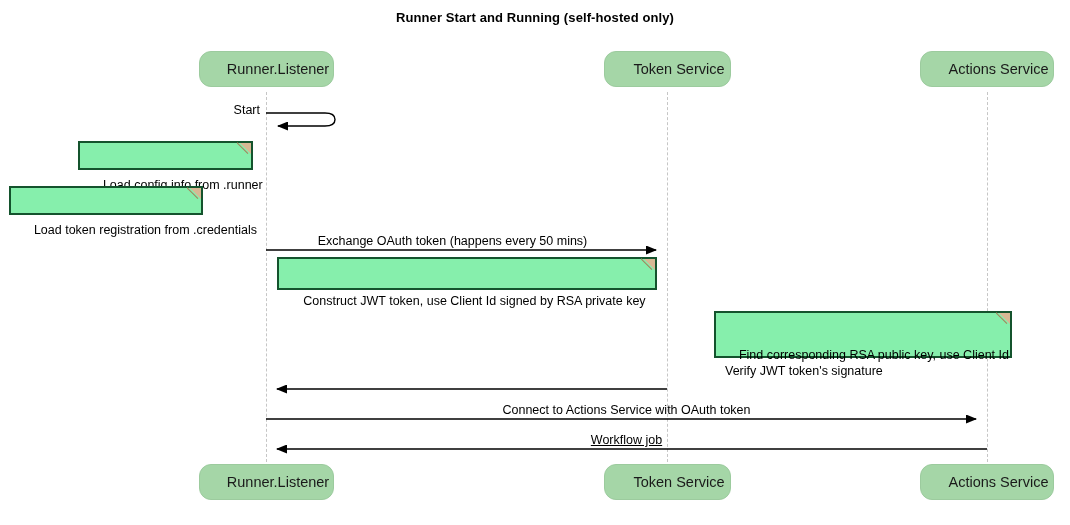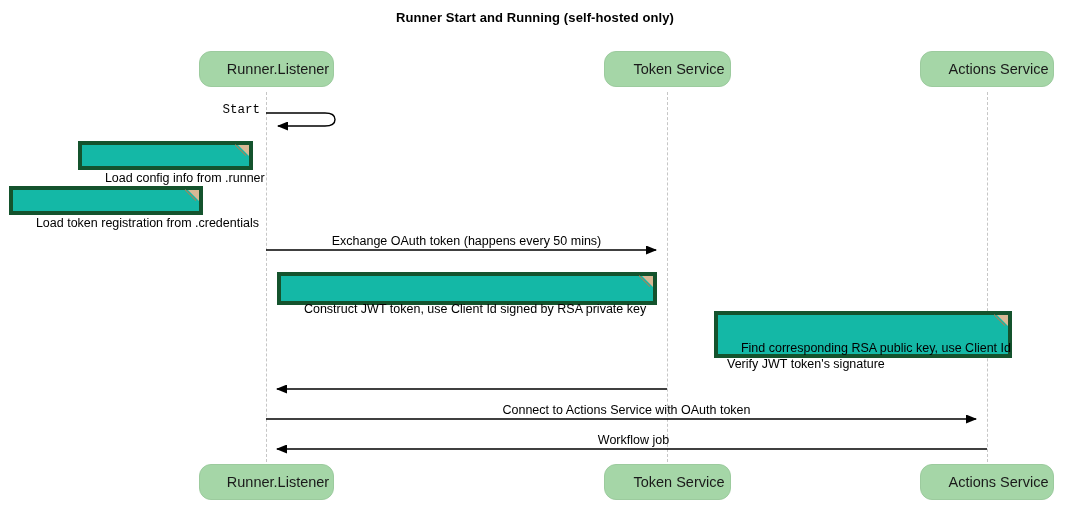--- a/index.html
+++ b/index.html
@@ -49,26 +49,26 @@
     justify-content: center;
     font-size: 14.5px;
     color: #1a1a1a;
     white-space: nowrap;
     padding-left: 23px;
   }
   
   .note {
     position: absolute;
     box-sizing: border-box;
-    background: #14b8a6;
-    border: 4px solid #14532d;
+    background: #86efac;
+    border: 2px solid #14532d;
     font-size: 12.5px;
     line-height: 16px;
     color: #000;
-    padding: 9px 8px 5px 9px;
+    padding: 18px 8px 5px 9px;
     white-space: pre;
   }
   .note .fold {
     position: absolute;
     top: 0;
     right: 0;
     width: 0;
     height: 0;
     border-left: 11px solid transparent;
     border-top: 11px solid #d8b894;
@@ -161,42 +161,42 @@
 
     <g>
       <line x1="266" y1="419" x2="976" y2="419" stroke="#000" stroke-width="1.4" marker-end="url(#arrowR)"></line>
     </g>
 
     <g>
       <line x1="987" y1="449" x2="277" y2="449" stroke="#000" stroke-width="1.4" marker-end="url(#arrowL)"></line>
     </g>
   </svg>
 
-  <div class="msg-label right" style="left:160px; top:103px; width:100px;font-family:Liberation Mono, monospace;">Start</div>
-
-  <div class="msg-label center" style="left:266px; top:234px; width:401px;">Exchange OAuth token (happens every 50 mins)</div>
+  <div class="msg-label right" style="left:160px; top:103px; width:100px;">Start</div>
+
+  <div class="msg-label center" style="left:252px; top:234px; width:401px;">Exchange OAuth token (happens every 50 mins)</div>
 
 
   <div class="msg-label center" style="left:266px; top:403px; width:721px;">Connect to Actions Service with OAuth token</div>
 
-  <div class="msg-label center" style="left:273px; top:433px; width:721px;">Workflow job</div>
+  <div class="msg-label center" style="left:266px; top:433px; width:721px;text-decoration:underline;">Workflow job</div>
 
   <div class="note" style="left:78px; top:141px; width:175px; height:29px;">
     <span>Load config info from .runner</span>
     <span class="fold"></span>
     <span class="fold-edge"></span>
   </div>
 
   <div class="note" style="left:9px; top:186px; width:194px; height:29px;">
     <span>Load token registration from .credentials</span>
     <span class="fold"></span>
     <span class="fold-edge"></span>
   </div>
 
-  <div class="note" style="left:277px; top:272px; width:380px; height:33px;text-align:center;">
+  <div class="note" style="left:277px; top:257px; width:380px; height:33px;text-align:center;">
     <span>Construct JWT token, use Client Id signed by RSA private key</span>
     <span class="fold"></span>
     <span class="fold-edge"></span>
   </div>
 
   <div class="note" style="left:678px; top:311px; width:298px; height:47px;margin-left:36px;">
     <span>Find corresponding RSA public key, use Client Id
 Verify JWT token's signature</span>
     <span class="fold"></span>
     <span class="fold-edge"></span>

